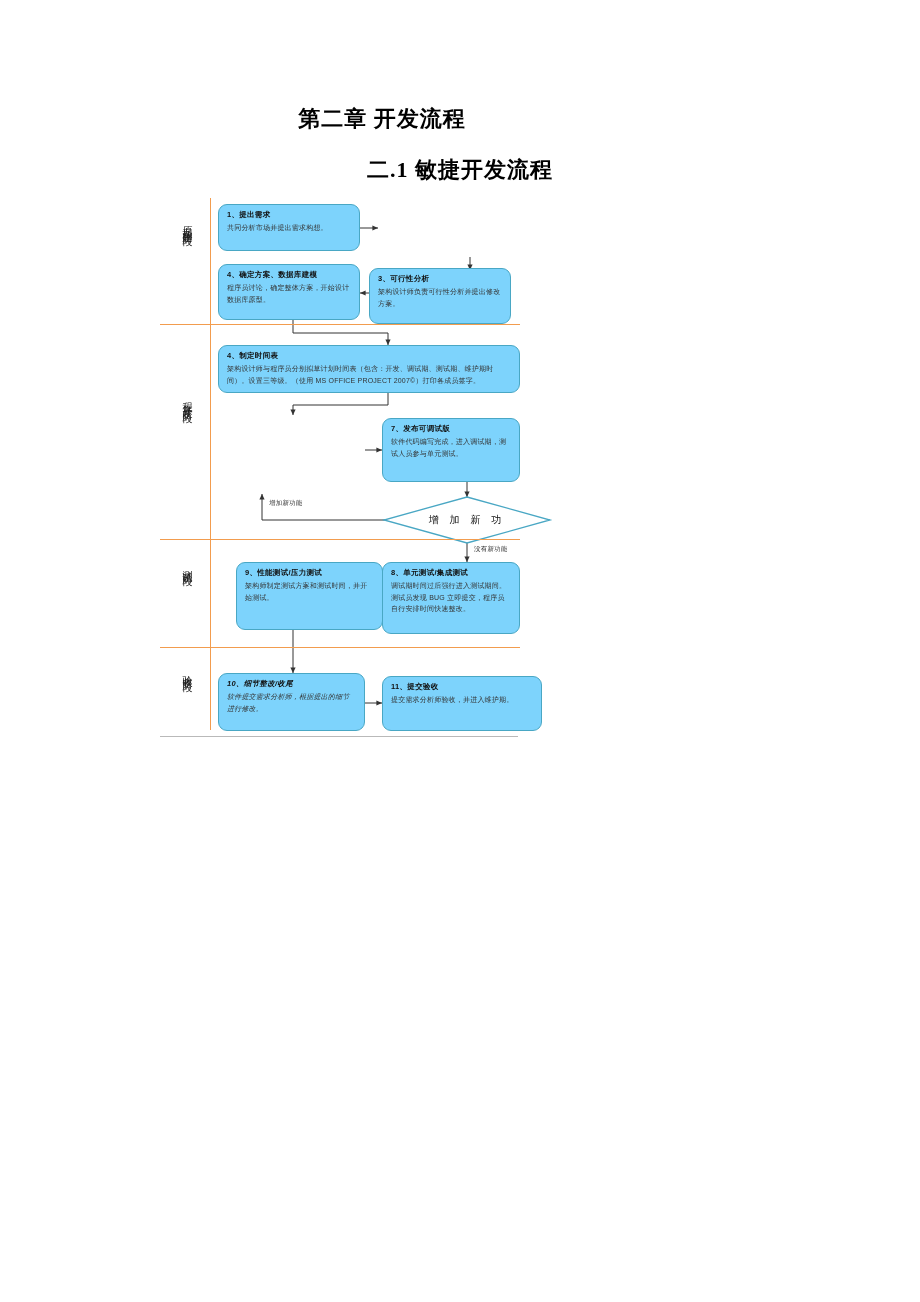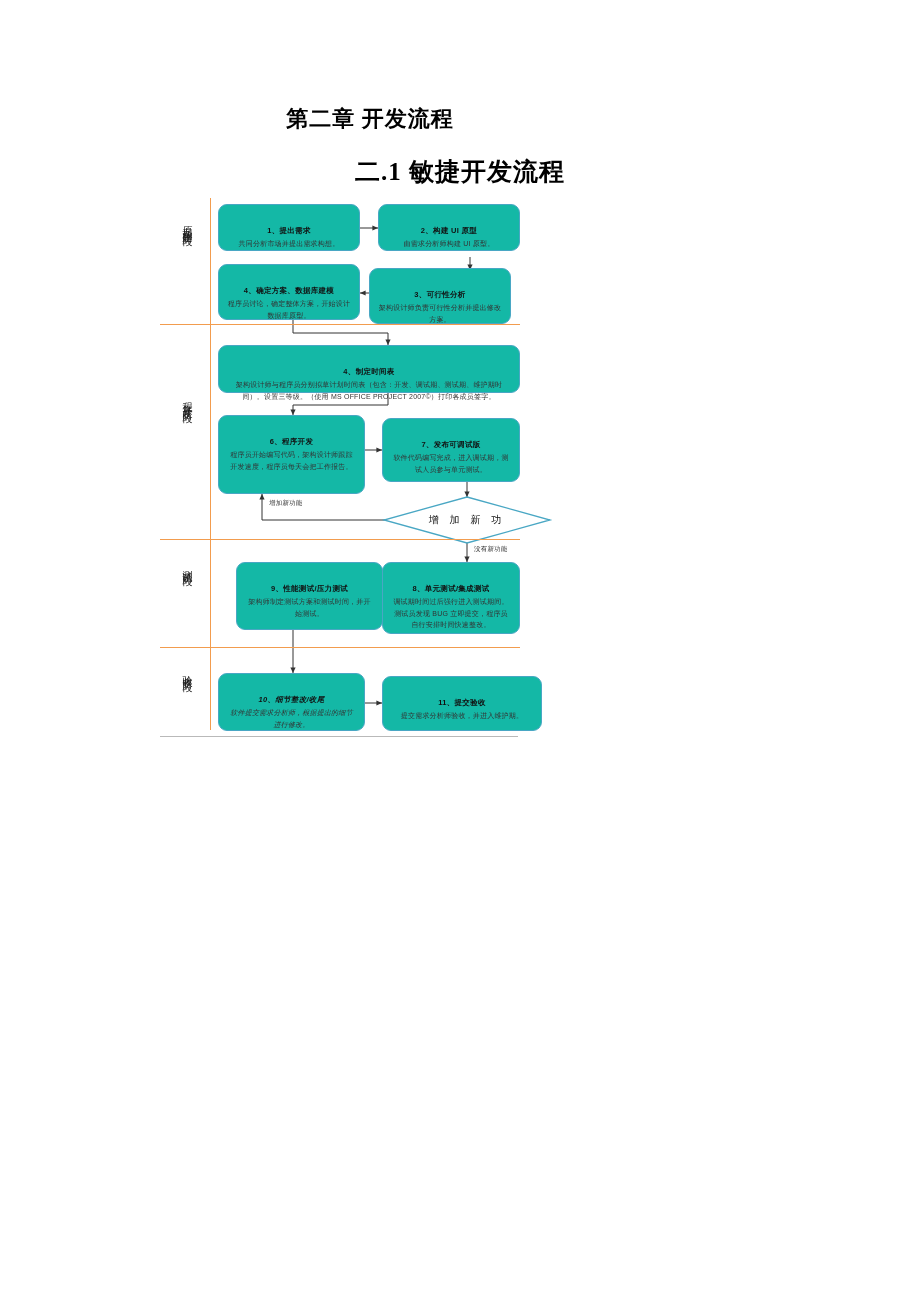--- a/index.html
+++ b/index.html
@@ -7,31 +7,31 @@
     width:920px;height:1302px;
     background:#ffffff;
     font-family:"Liberation Sans","DejaVu Sans",sans-serif;
     position:relative;
     overflow:hidden;
   }
   .page{position:relative;width:920px;height:1302px;}
 
   
   .h1{
-    position:absolute;left:0;top:104px;width:740px;
+    position:absolute;left:12px;top:104px;width:740px;
     text-align:center;
     font-family:"Liberation Serif","DejaVu Serif",serif;
     font-weight:bold;font-size:22px;color:#000;
     letter-spacing:1px;
   }
   .h2{
     position:absolute;left:0;top:155px;width:920px;
     text-align:center;
     font-family:"Liberation Serif","DejaVu Serif",serif;
-    font-weight:bold;font-size:25px;color:#000;
+    font-weight:bold;font-size:22px;color:#000;
     letter-spacing:1px;
   }
 
   
   .watermark{
     position:absolute;left:203px;top:601px;
     font-family:"Liberation Sans","DejaVu Sans",sans-serif;
     font-size:58px;color:#ececec;
     letter-spacing:1px;
     white-space:nowrap;
@@ -71,24 +71,23 @@
     z-index:4;
     white-space:nowrap;
   }
 
   
   .node{
     position:absolute;
     box-sizing:border-box;
     border:1.2px solid #49A7C4;
     border-radius:9px;
-    background:#14b8a6;
-    padding:20px 8px 4px 8px;
+    background:#7dd3fc;
+    padding:4px 8px 4px 8px;
     z-index:4;
-    text-align:center;
   }
   .node .t{
     font-size:7.5px;font-weight:bold;color:#111;
     line-height:1.5;margin-bottom:2px;
     letter-spacing:.3px;
   }
   .node .d{
     font-size:7px;color:#333;line-height:1.62;
     letter-spacing:.2px;
   }
@@ -171,44 +170,36 @@
     </div>
 
     <div class="elabel" style="left:108px;top:309px;">增加新功能</div>
     <div class="elabel" style="left:313px;top:355px;">没有新功能</div>
 
     <div class="node" style="left:58px;top:14px;width:142px;height:47px;">
       <div class="t">1、提出需求</div>
       <div class="d">共同分析市场并提出需求构想。</div>
     </div>
 
-    <div class="node" style="left:218px;top:14px;width:142px;height:47px;">
-      <div class="t">2、构建 UI 原型</div>
-      <div class="d">由需求分析师构建 UI 原型。</div>
-    </div>
 
     <div class="node" style="left:209px;top:78px;width:142px;height:56px;">
       <div class="t">3、可行性分析</div>
       <div class="d">架构设计师负责可行性分析并提出修改方案。</div>
     </div>
 
     <div class="node" style="left:58px;top:74px;width:142px;height:56px;">
       <div class="t">4、确定方案、数据库建模</div>
       <div class="d">程序员讨论，确定整体方案，开始设计数据库原型。</div>
     </div>
 
     <div class="node" style="left:58px;top:155px;width:302px;height:48px;">
       <div class="t">4、制定时间表</div>
       <div class="d">架构设计师与程序员分别拟草计划时间表（包含：开发、调试期、测试期、维护期时间）。设置三等级。（使用 MS OFFICE PROJECT 2007©）打印各成员签字。</div>
     </div>
 
-    <div class="node" style="left:58px;top:225px;width:147px;height:79px;">
-      <div class="t">6、程序开发</div>
-      <div class="d">程序员开始编写代码，架构设计师跟踪开发速度，程序员每天会把工作报告。</div>
-    </div>
 
     <div class="node" style="left:222px;top:228px;width:138px;height:64px;">
       <div class="t">7、发布可调试版</div>
       <div class="d">软件代码编写完成，进入调试期，测试人员参与单元测试。</div>
     </div>
 
     <div class="node" style="left:222px;top:372px;width:138px;height:72px;">
       <div class="t">8、单元测试/集成测试</div>
       <div class="d">调试期时间过后强行进入测试期间。测试员发现 BUG 立即提交，程序员自行安排时间快速整改。</div>
     </div>

